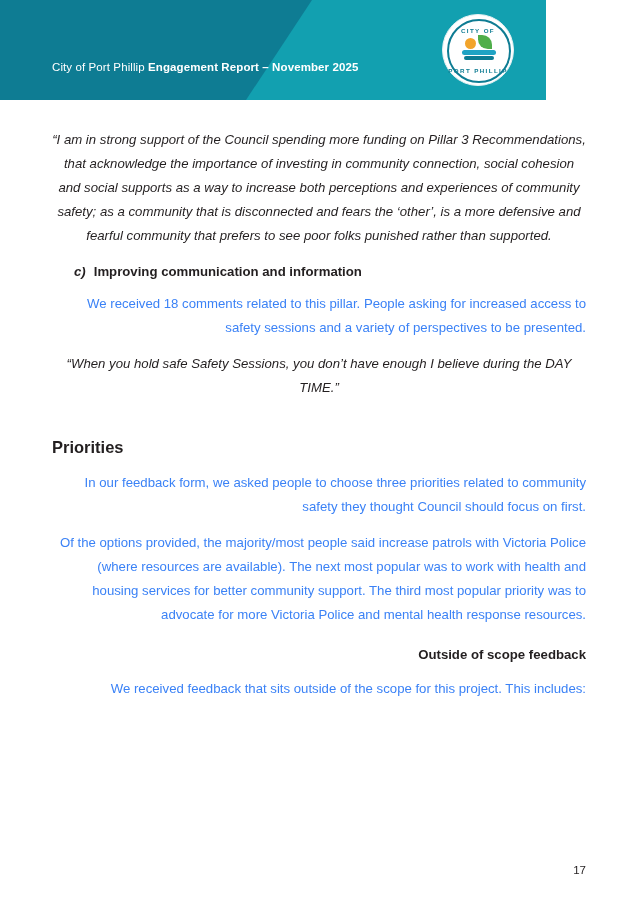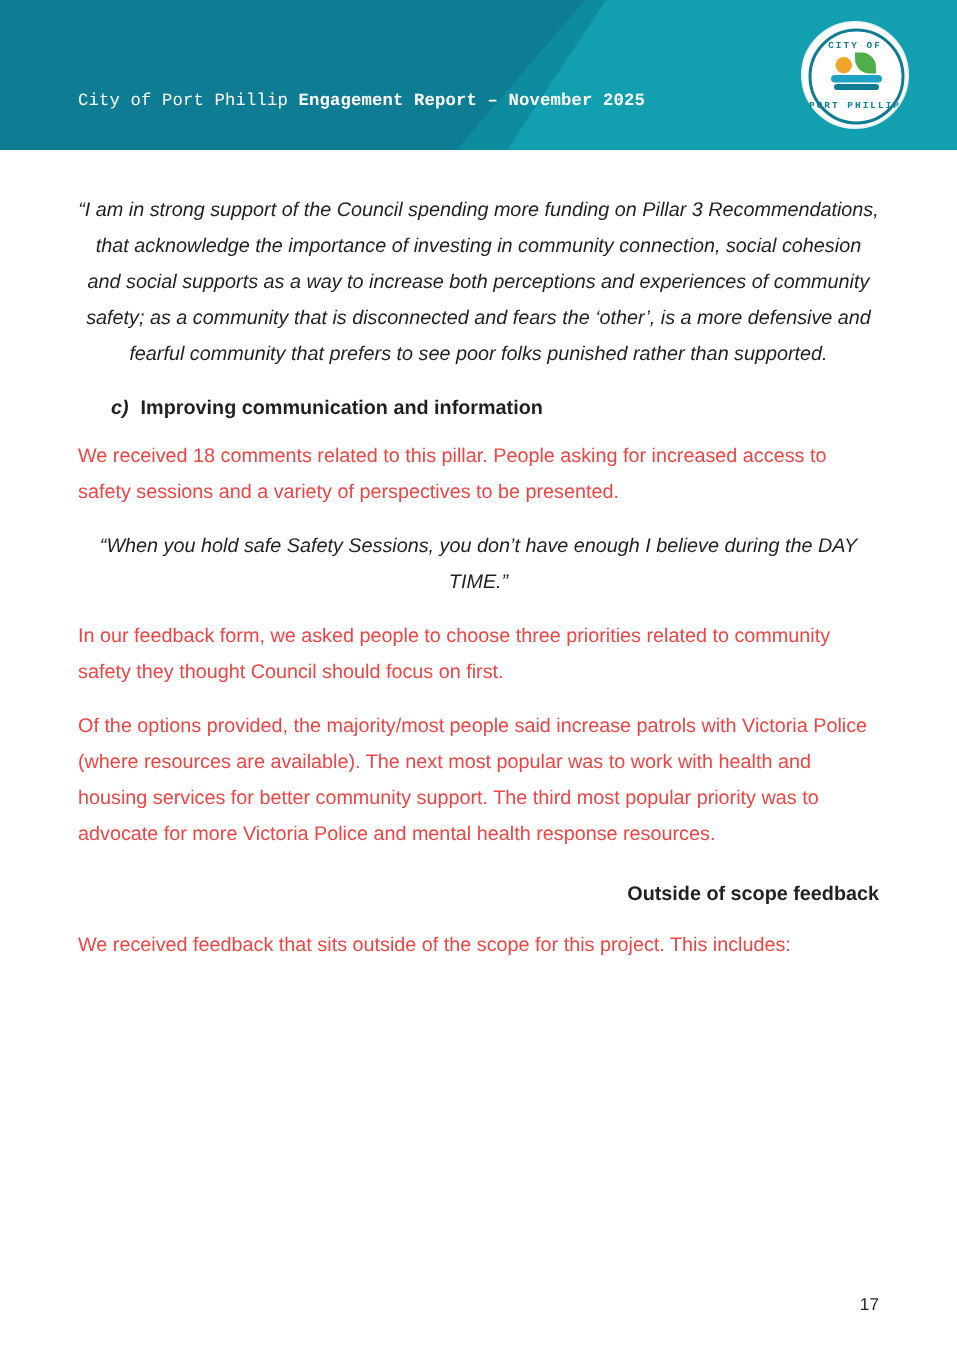--- a/index.html
+++ b/index.html
@@ -17,25 +17,24 @@
   .page {
     position: relative;
     width: 638px;
     height: 912px;
     background: #ffffff;
   }
 
   
   .header {
     position: relative;
-    width: 638px;
+    width: 546px;
     height: 100px;
     background: #0d8ca0;
     overflow: hidden;
-    font-family: Liberation Mono, monospace;
   }
   .header .wedge-dark {
     position: absolute;
     top: 0;
     left: 0;
     width: 390px;
     height: 100px;
     background: #0e7c93;
     clip-path: polygon(0 0, 100% 0, 78% 100%, 0 100%);
   }
@@ -155,22 +154,23 @@
     font-style: italic;
     font-size: 13.2px;
     line-height: 24px;
     color: #231f20;
     margin-bottom: 12px;
     text-align: center;
   }
   .para {
     font-size: 13.2px;
     line-height: 24px;
-    color: #ef4444;
+    color: #3b82f6;
     margin-bottom: 12px;
+    text-align: right;
   }
   .first-quote {
     margin-top: 28px;
   }
   .subheading {
     font-size: 13.2px;
     font-weight: bold;
     line-height: 24px;
     margin: 4px 0 8px 22px;
   }
@@ -232,20 +232,21 @@
 
     <h4 class="subheading">
       <span class="marker">c)</span><span>Improving communication and information</span>
     </h4>
 
     <p class="para">We received 18 comments related to this pillar. People asking for increased access to safety sessions and a variety of perspectives to be presented.</p>
 
     <p class="quote">“When you hold safe Safety Sessions, you don’t have enough I believe during the DAY TIME.”</p>
 
 
+    <h2 class="section-title">Priorities</h2>
 
     <p class="para">In our feedback form, we asked people to choose three priorities related to community safety they thought Council should focus on first.</p>
 
     <p class="para">Of the options provided, the majority/most people said increase patrols with Victoria Police (where resources are available). The next most popular was to work with health and housing services for better community support. The third most popular priority was to advocate for more Victoria Police and mental health response resources.</p>
 
     <h3 class="bold-lead">Outside of scope feedback</h3>
 
     <p class="para">We received feedback that sits outside of the scope for this project. This includes:</p>
 
   </div>

